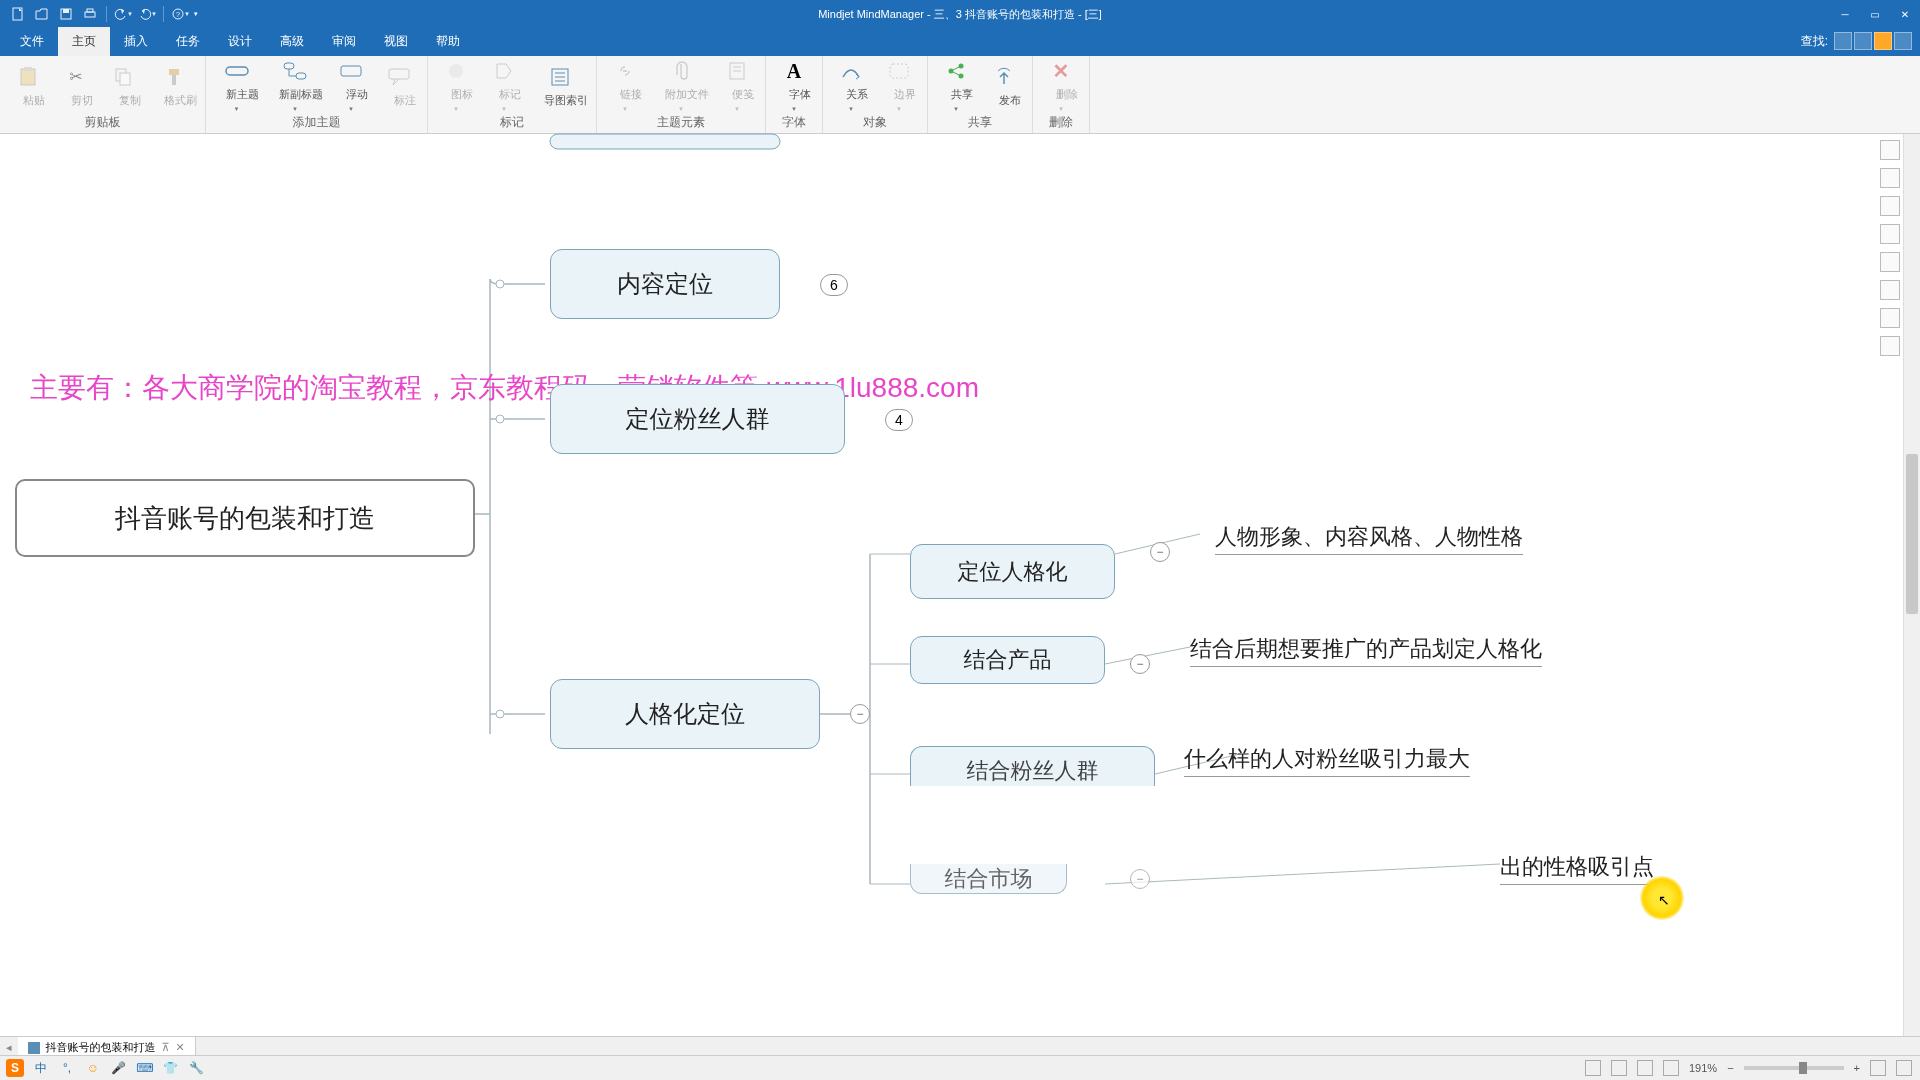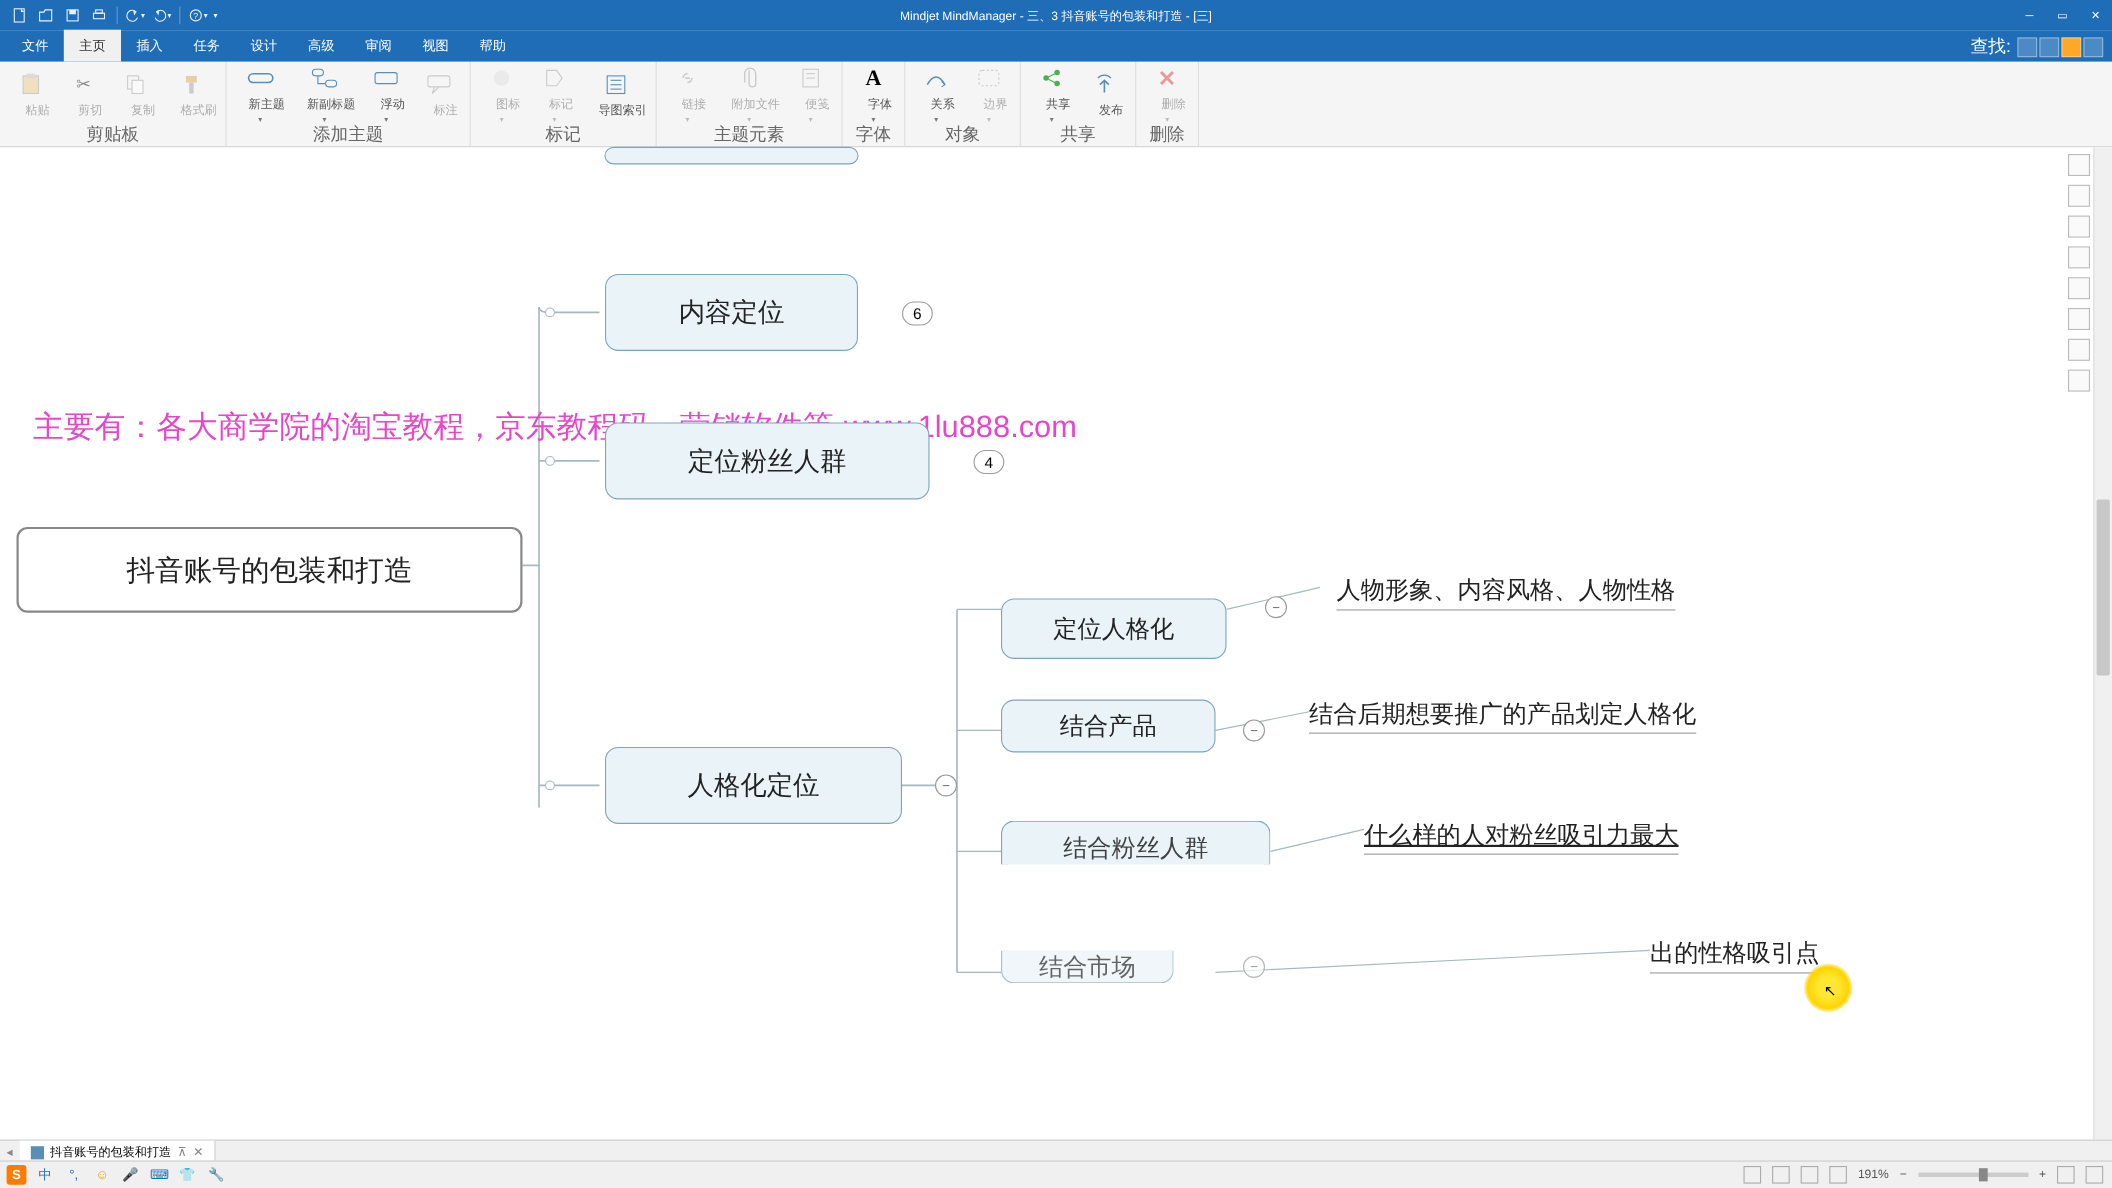--- a/index.html
+++ b/index.html
@@ -10,28 +10,28 @@
 .qat-icon { width: 20px; height: 20px; display: flex; align-items: center; justify-content: center; opacity: 0.9; }
 .qat-sep { width: 1px; height: 16px; background: rgba(255,255,255,0.3); margin: 0 2px; }
 .title-text { position: absolute; left: 50%; transform: translateX(-50%); white-space: nowrap; }
 .win-controls { position: absolute; right: 0; display: flex; }
 .win-btn { width: 30px; height: 28px; display: flex; align-items: center; justify-content: center; font-size: 10px; }
 
 .tabbar { height: 28px; background: #1e6db6; display: flex; align-items: flex-end; padding-left: 6px; position: relative; }
 .tab { padding: 6px 14px; font-size: 12px; color: #fff; cursor: pointer; }
 .tab.active { background: #f0f0f0; color: #333; text-align: right; }
 .tabbar-right { position: absolute; right: 8px; top: 4px; display: flex; align-items: center; gap: 6px; }
-.search-label { color: #fff; font-size: 16px; }
+.search-label { color: #fff; font-size: 12px; }
 .view-toggles { display: flex; gap: 2px; }
 .view-toggle { width: 18px; height: 18px; background: rgba(255,255,255,0.2); border: 1px solid rgba(255,255,255,0.4); }
 
 .ribbon { height: 78px; background: #f5f5f5; border-bottom: 1px solid #ccc; display: flex; }
 .ribbon-group { display: flex; flex-direction: column; border-right: 1px solid #ddd; padding: 2px 8px; }
 .ribbon-items { flex: 1; display: flex; align-items: center; gap: 8px; }
-.ribbon-label { height: 18px; font-size: 16px; color: #666; text-align: center; display: flex; align-items: center; justify-content: center; }
+.ribbon-label { height: 18px; font-size: 12px; color: #666; text-align: center; display: flex; align-items: center; justify-content: center; }
 .ribbon-btn { display: flex; flex-direction: column; align-items: center; gap: 3px; min-width: 40px; }
 .ribbon-btn-ic { width: 26px; height: 26px; display: flex; align-items: center; justify-content: center; }
 .ribbon-btn-lbl { font-size: 11px; color: #555; white-space: nowrap; text-align: center; margin-left: 12px; }
 .ribbon-btn.disabled { opacity: 0.45; }
 .ribbon-btn .arrow { font-size: 7px; color: #777; }
 
 .canvas-wrap { position: absolute; top: 134px; left: 0; right: 0; bottom: 40px; background: #fff; }
 .canvas { position: absolute; inset: 0; }
 .vscroll { position: absolute; right: 0; top: 0; bottom: 0; width: 17px; background: #f0f0f0; border-left: 1px solid #ddd; }
 .vscroll-thumb { position: absolute; left: 2px; right: 2px; background: #c8c8c8; border-radius: 2px; }
@@ -437,21 +437,21 @@
 
     <div class="node small" style="left:910px; top:502px; width:195px; height:48px;">
         <span>结合产品</span>
       </div>
     <div class="collapse" style="left:1130px; top:520px;">−</div>
     <div class="leaf" style="left:1190px; top:500px;">结合后期想要推广的产品划定人格化</div>
 
     <div class="node small" style="left:910px; top:612px; width:245px; height:40px; border-bottom:none; border-bottom-left-radius:0; border-bottom-right-radius:0; align-items:flex-end; padding-bottom:0;">
         <span style="opacity:0.85;">结合粉丝人群</span>
       </div>
-    <div class="leaf" style="left:1240px; top:610px;text-decoration:underline;">什么样的人对粉丝吸引力最大</div>
+    <div class="leaf" style="left:1184px; top:610px;">什么样的人对粉丝吸引力最大</div>
 
     <div class="node small" style="left:910px; top:730px; width:157px; height:30px; border-top:none; border-top-left-radius:0; border-top-right-radius:0; opacity:0.7;">
         <span>结合市场</span>
       </div>
     <div class="collapse" style="left:1130px; top:735px; opacity:0.7;">−</div>
     <div class="leaf" style="left:1500px; top:718px;">出的性格吸引点</div>
 
     <div class="cursor-highlight" style="left:1640px; top:742px;"></div>
     <div class="cursor-arrow" style="left:1658px; top:758px;">↖</div>
   </div>

